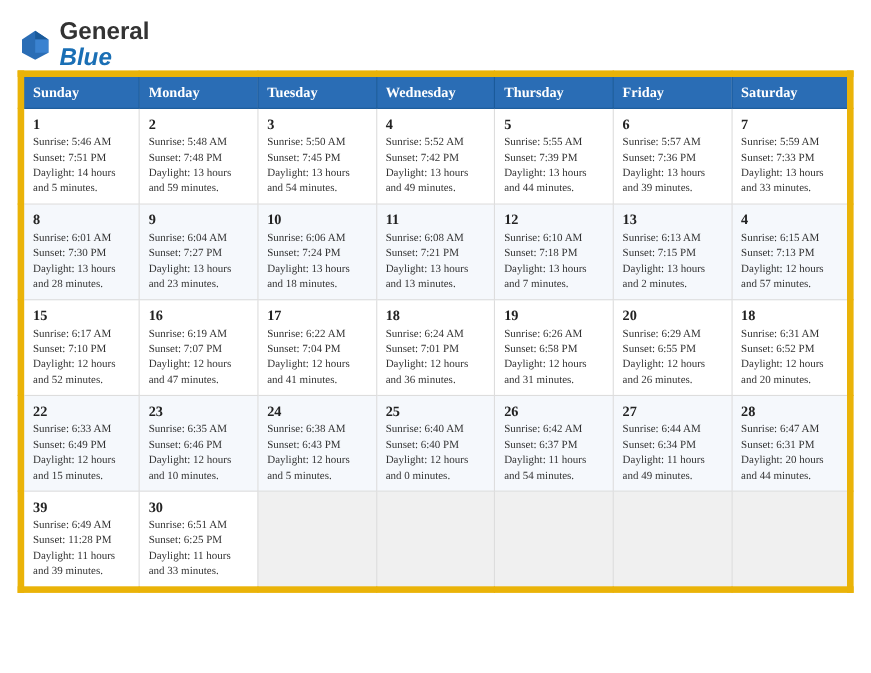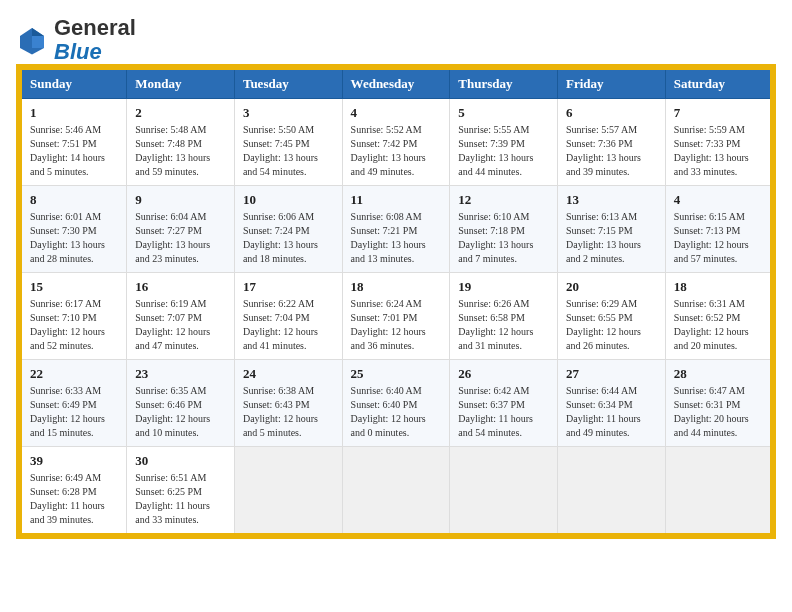--- a/index.html
+++ b/index.html
@@ -354,21 +354,21 @@
           <span>Sunset: 6:31 PM</span><br>
           <span>Daylight: 20 hours and 44 minutes.</span>
         </div>
       </td>
       </tr>
       <tr>
         <td>
         <span class="day-num">39</span>
         <div class="day-info">
           <span>Sunrise: 6:49 AM</span><br>
-          <span>Sunset: 6:28 PM</span><br>
+          <span>Sunset: 11:28 PM</span><br>
           <span>Daylight: 11 hours and 39 minutes.</span>
         </div>
       </td>
         <td>
         <span class="day-num">30</span>
         <div class="day-info">
           <span>Sunrise: 6:51 AM</span><br>
           <span>Sunset: 6:25 PM</span><br>
           <span>Daylight: 11 hours and 33 minutes.</span>
         </div>

